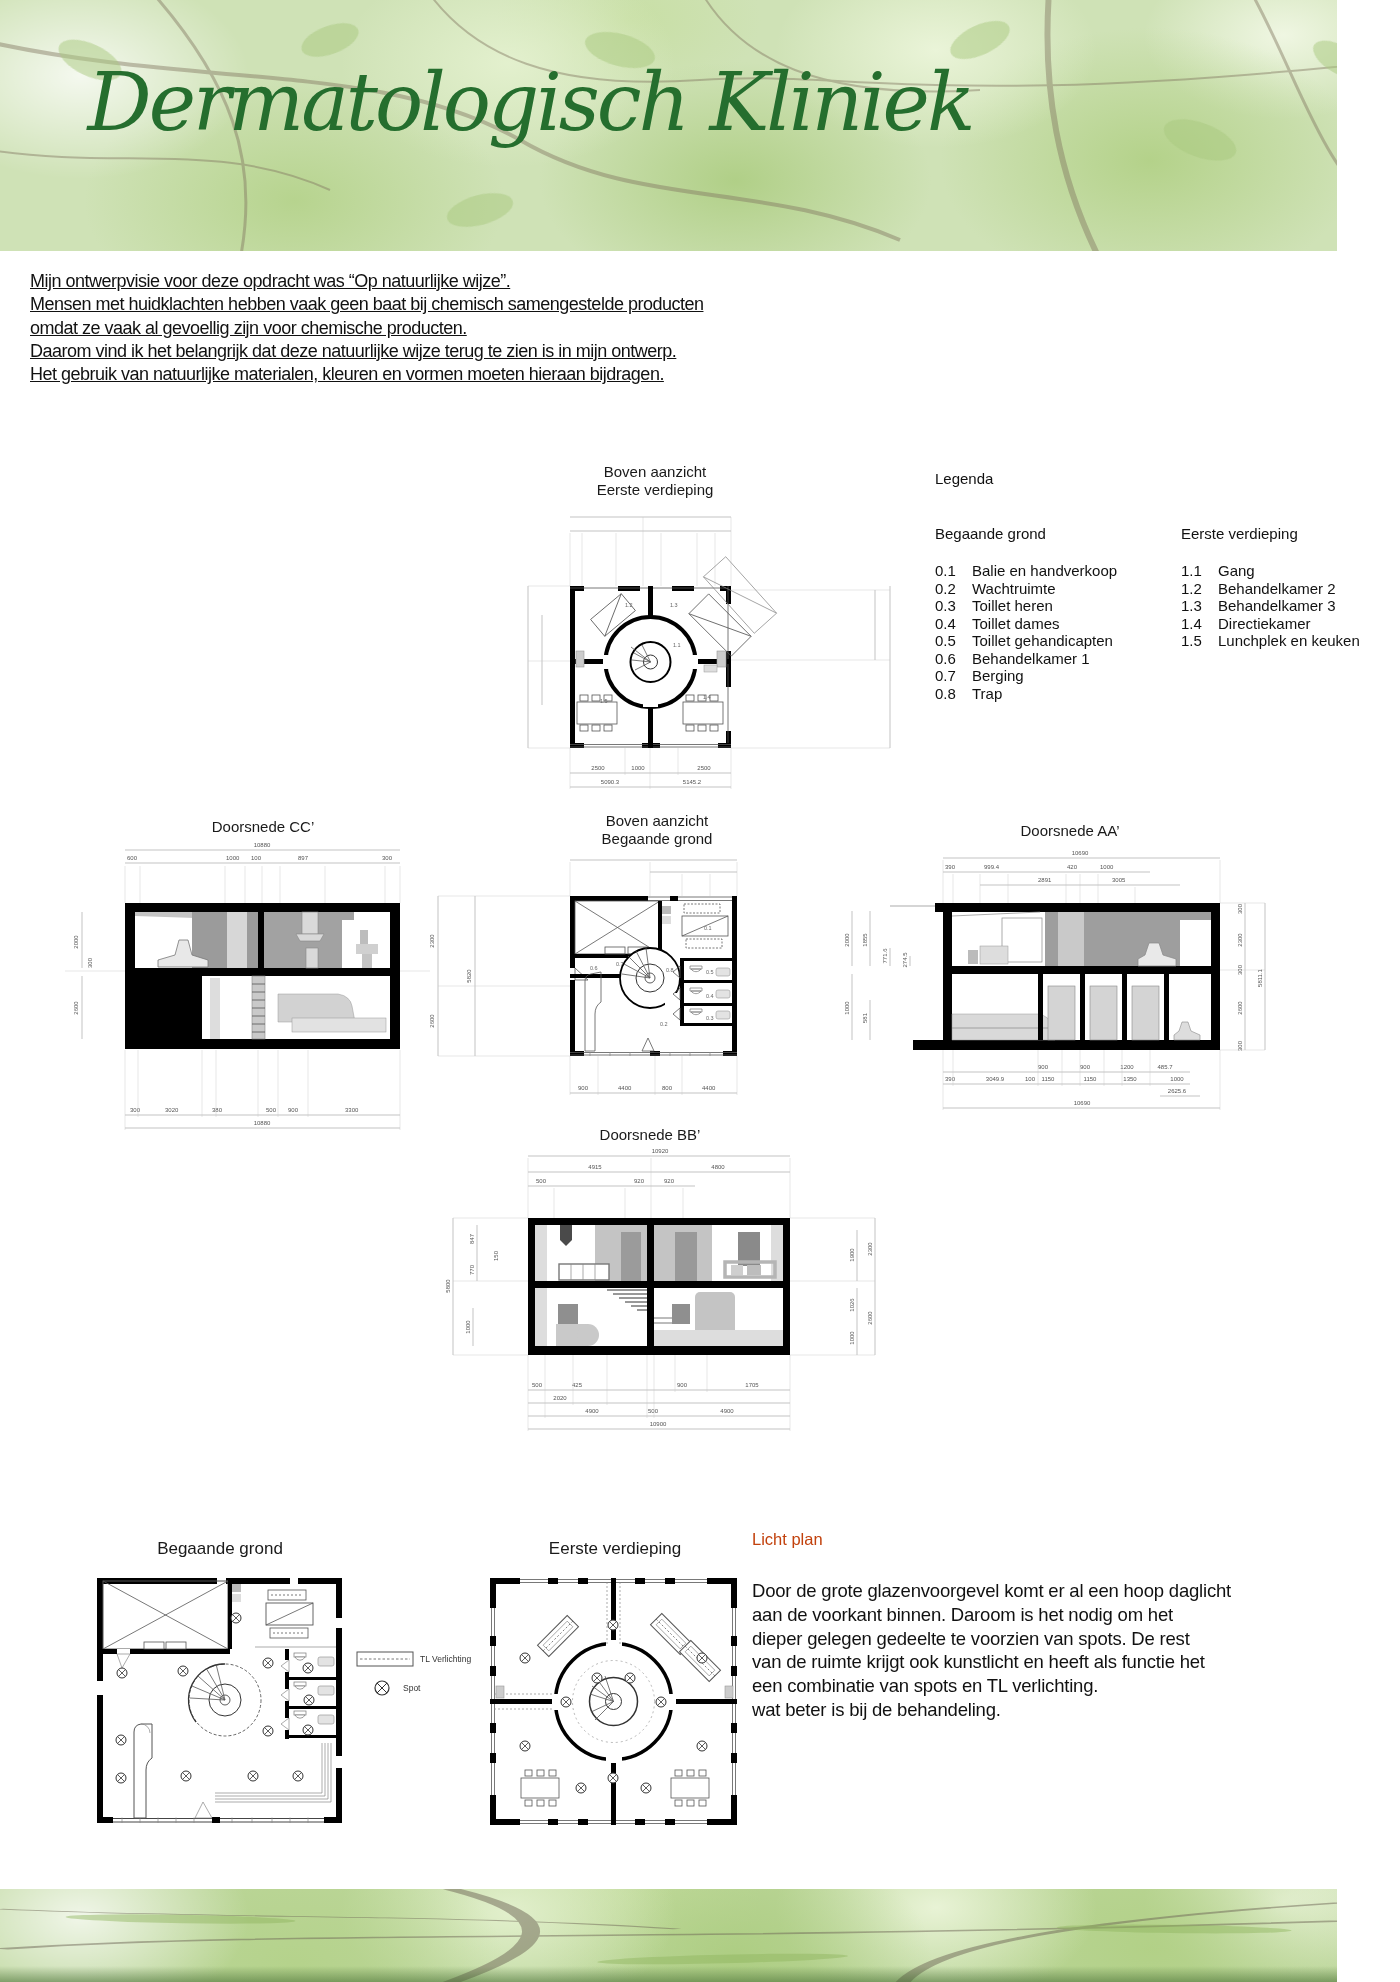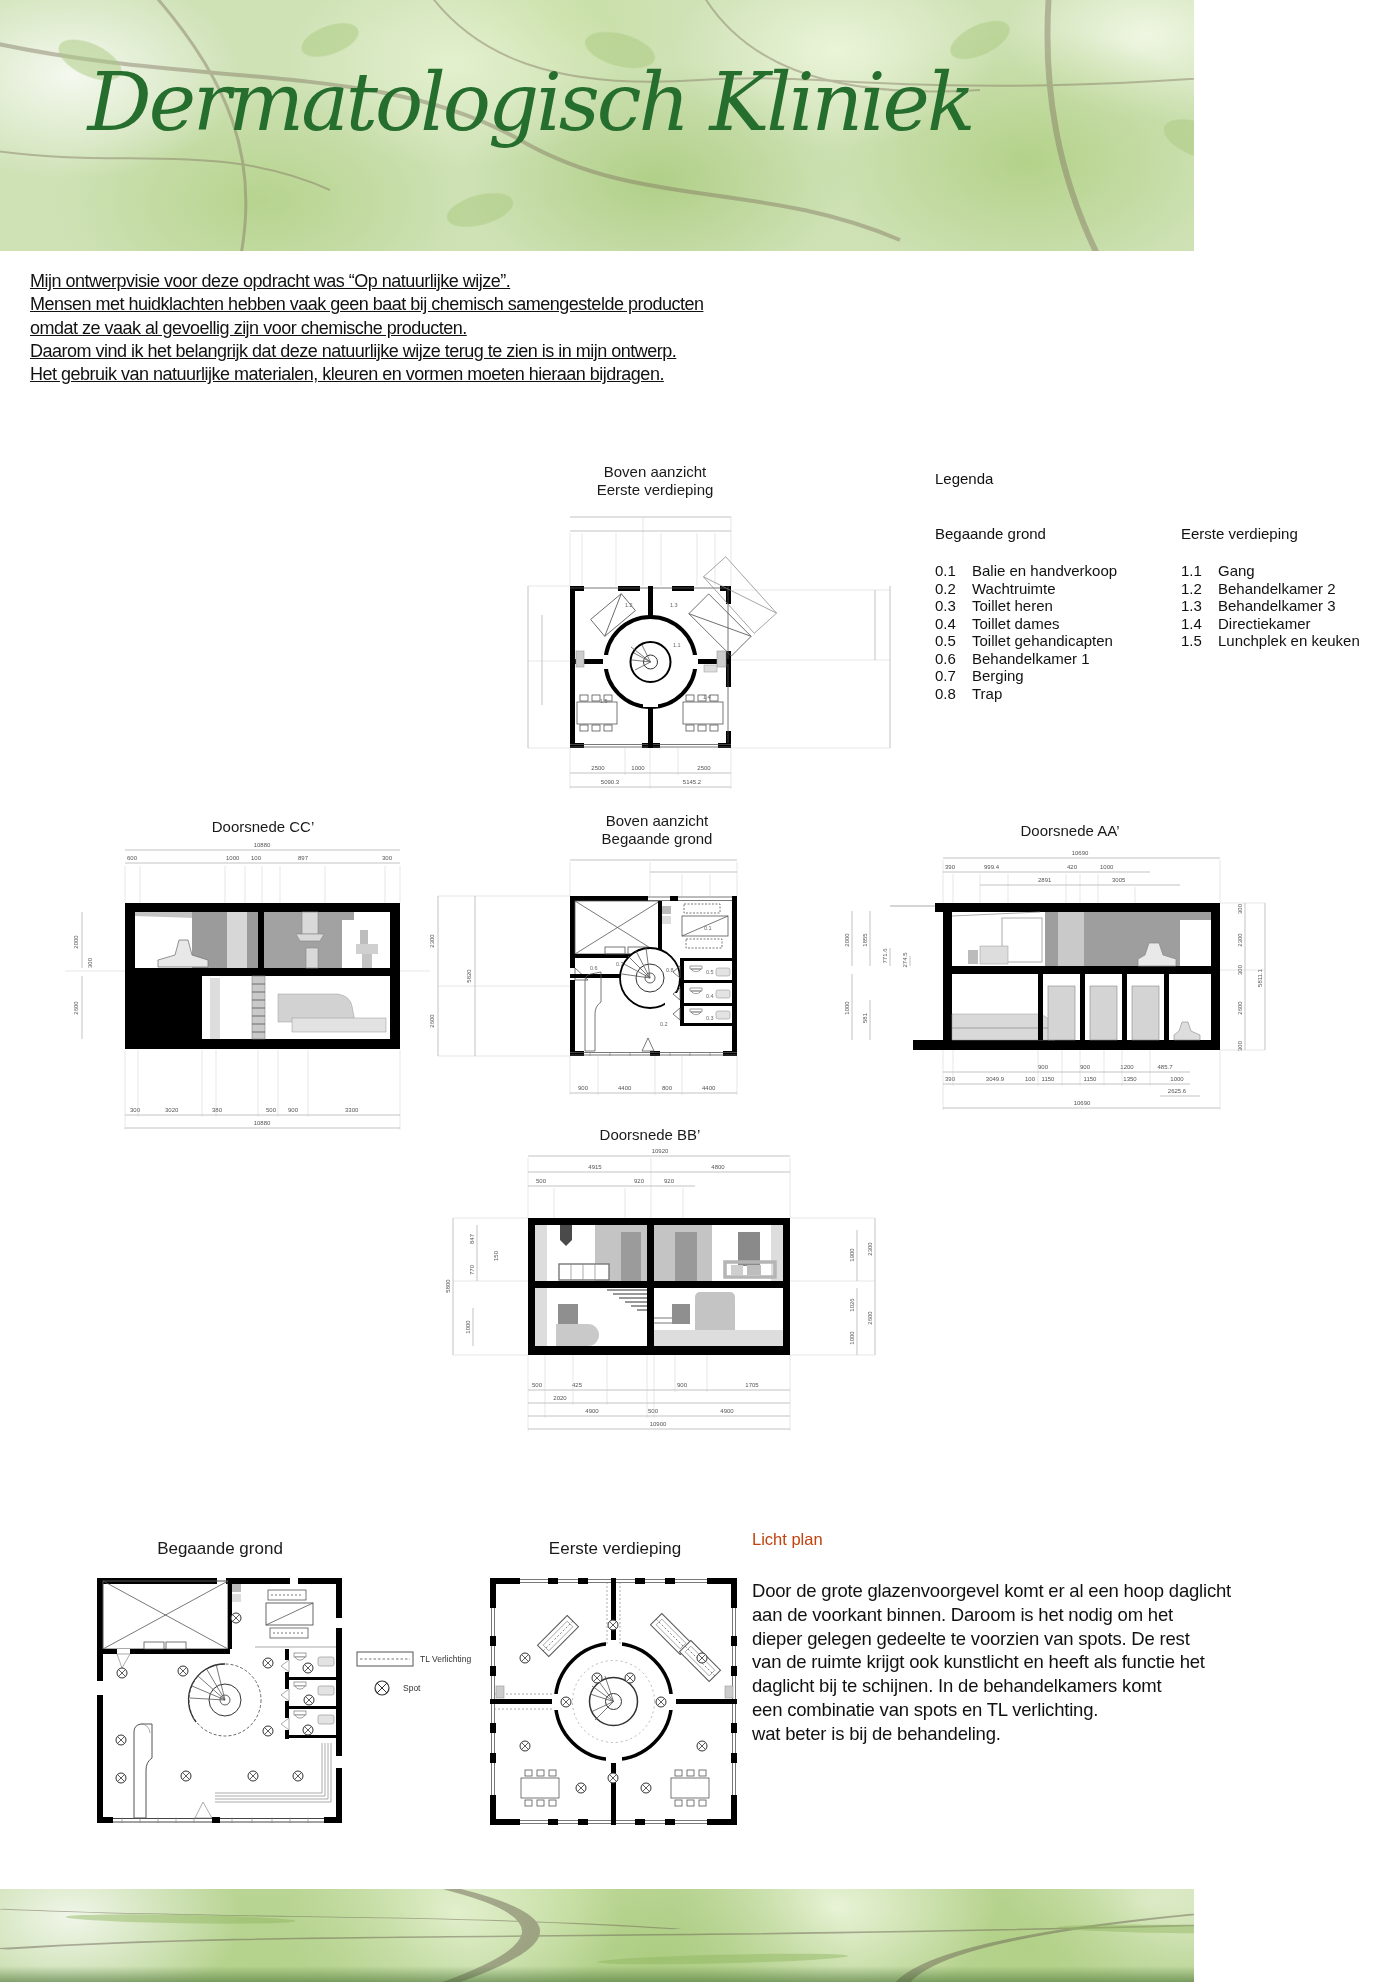--- a/index.html
+++ b/index.html
@@ -1,30 +1,30 @@
 <!DOCTYPE html>
 <html><head>
 <meta charset="utf-8">
 <style>
   html,body{margin:0;padding:0;background:#888;}
   .page{position:relative;width:1400px;height:1982px;background:#ffffff;overflow:hidden;
         font-family:"Liberation Sans",sans-serif;color:#1a1a1a;}
   .abs{position:absolute;}
 
   
-  .leaf-band{position:absolute;left:0;width:1194px;overflow:hidden;background-color:#cfe2b6;
+  .leaf-band{position:absolute;left:0;width:1296px;overflow:hidden;background-color:#cfe2b6;
     background-image:
       radial-gradient(ellipse 260px 160px at 6% 30%, rgba(255,255,255,.78), transparent 65%),
       radial-gradient(ellipse 300px 180px at 22% 80%, rgba(180,210,138,.9), transparent 70%),
       radial-gradient(ellipse 240px 150px at 38% 25%, rgba(228,241,207,.95), transparent 70%),
       radial-gradient(ellipse 280px 170px at 55% 72%, rgba(171,204,127,.85), transparent 70%),
       radial-gradient(ellipse 230px 140px at 70% 20%, rgba(237,246,220,.9), transparent 70%),
       radial-gradient(ellipse 300px 190px at 86% 64%, rgba(177,208,133,.9), transparent 70%),
       radial-gradient(ellipse 200px 120px at 96% 14%, rgba(242,248,230,.92), transparent 70%),
-      radial-gradient(ellipse 190px 115px at 47% 8%, rgba(198,222,160,.8), transparent 70%);}
+      radial-gradient(ellipse 190px 115px at 47% 8%, rgba(198,222,160,.8), transparent 70%); padding-left: 41px;}
   .header-band{top:0;height:251px;}
   .footer-band{top:1889px;height:93px;
     background-color:#bcd69a;}
   .footer-band::after{content:"";position:absolute;left:0;bottom:0;width:100%;height:16px;
     background:linear-gradient(rgba(60,100,40,0), rgba(56,98,40,.5));}
   .branches{position:absolute;left:0;top:0;}
 
   
   h1.poster-title{position:absolute;left:0;top:48px;width:1060px;margin:0;text-align:center;
     font-family:"DejaVu Serif",serif;font-style:italic;font-weight:normal;
@@ -864,21 +864,20 @@
         <use href="#spB" transform="translate(288,176)"></use>
     </g>
   </svg>
 
   <div class="lichtplan">
     <h3>Licht plan</h3>
     <p>Door de grote glazenvoorgevel  komt er al een hoop daglicht</p>
     <p>aan de voorkant binnen. Daroom is het nodig om het</p>
     <p>dieper gelegen gedeelte te voorzien van spots. De rest</p>
     <p>van de ruimte krijgt ook kunstlicht en heeft als functie het</p>
-    <p>daglicht bij te schijnen. In de behandelkamers komt</p>
     <p>een combinatie van spots en TL verlichting.</p>
     <p>wat beter is bij de behandeling.</p>
   </div>
 
   <div class="leaf-band footer-band">
     <svg class="branches" width="1400" height="93" viewBox="0 0 93 93" preserveAspectRatio="none">
       <g stroke="#6f6757" fill="none" opacity=".5">
         <path d="M0,60 C20,40 45,55 93,30" stroke-width="1.5"></path>
         <path d="M30,0 C38,30 36,60 30,93" stroke-width="1.2"></path>
         <path d="M60,93 C62,60 70,30 93,10" stroke-width="1"></path>

